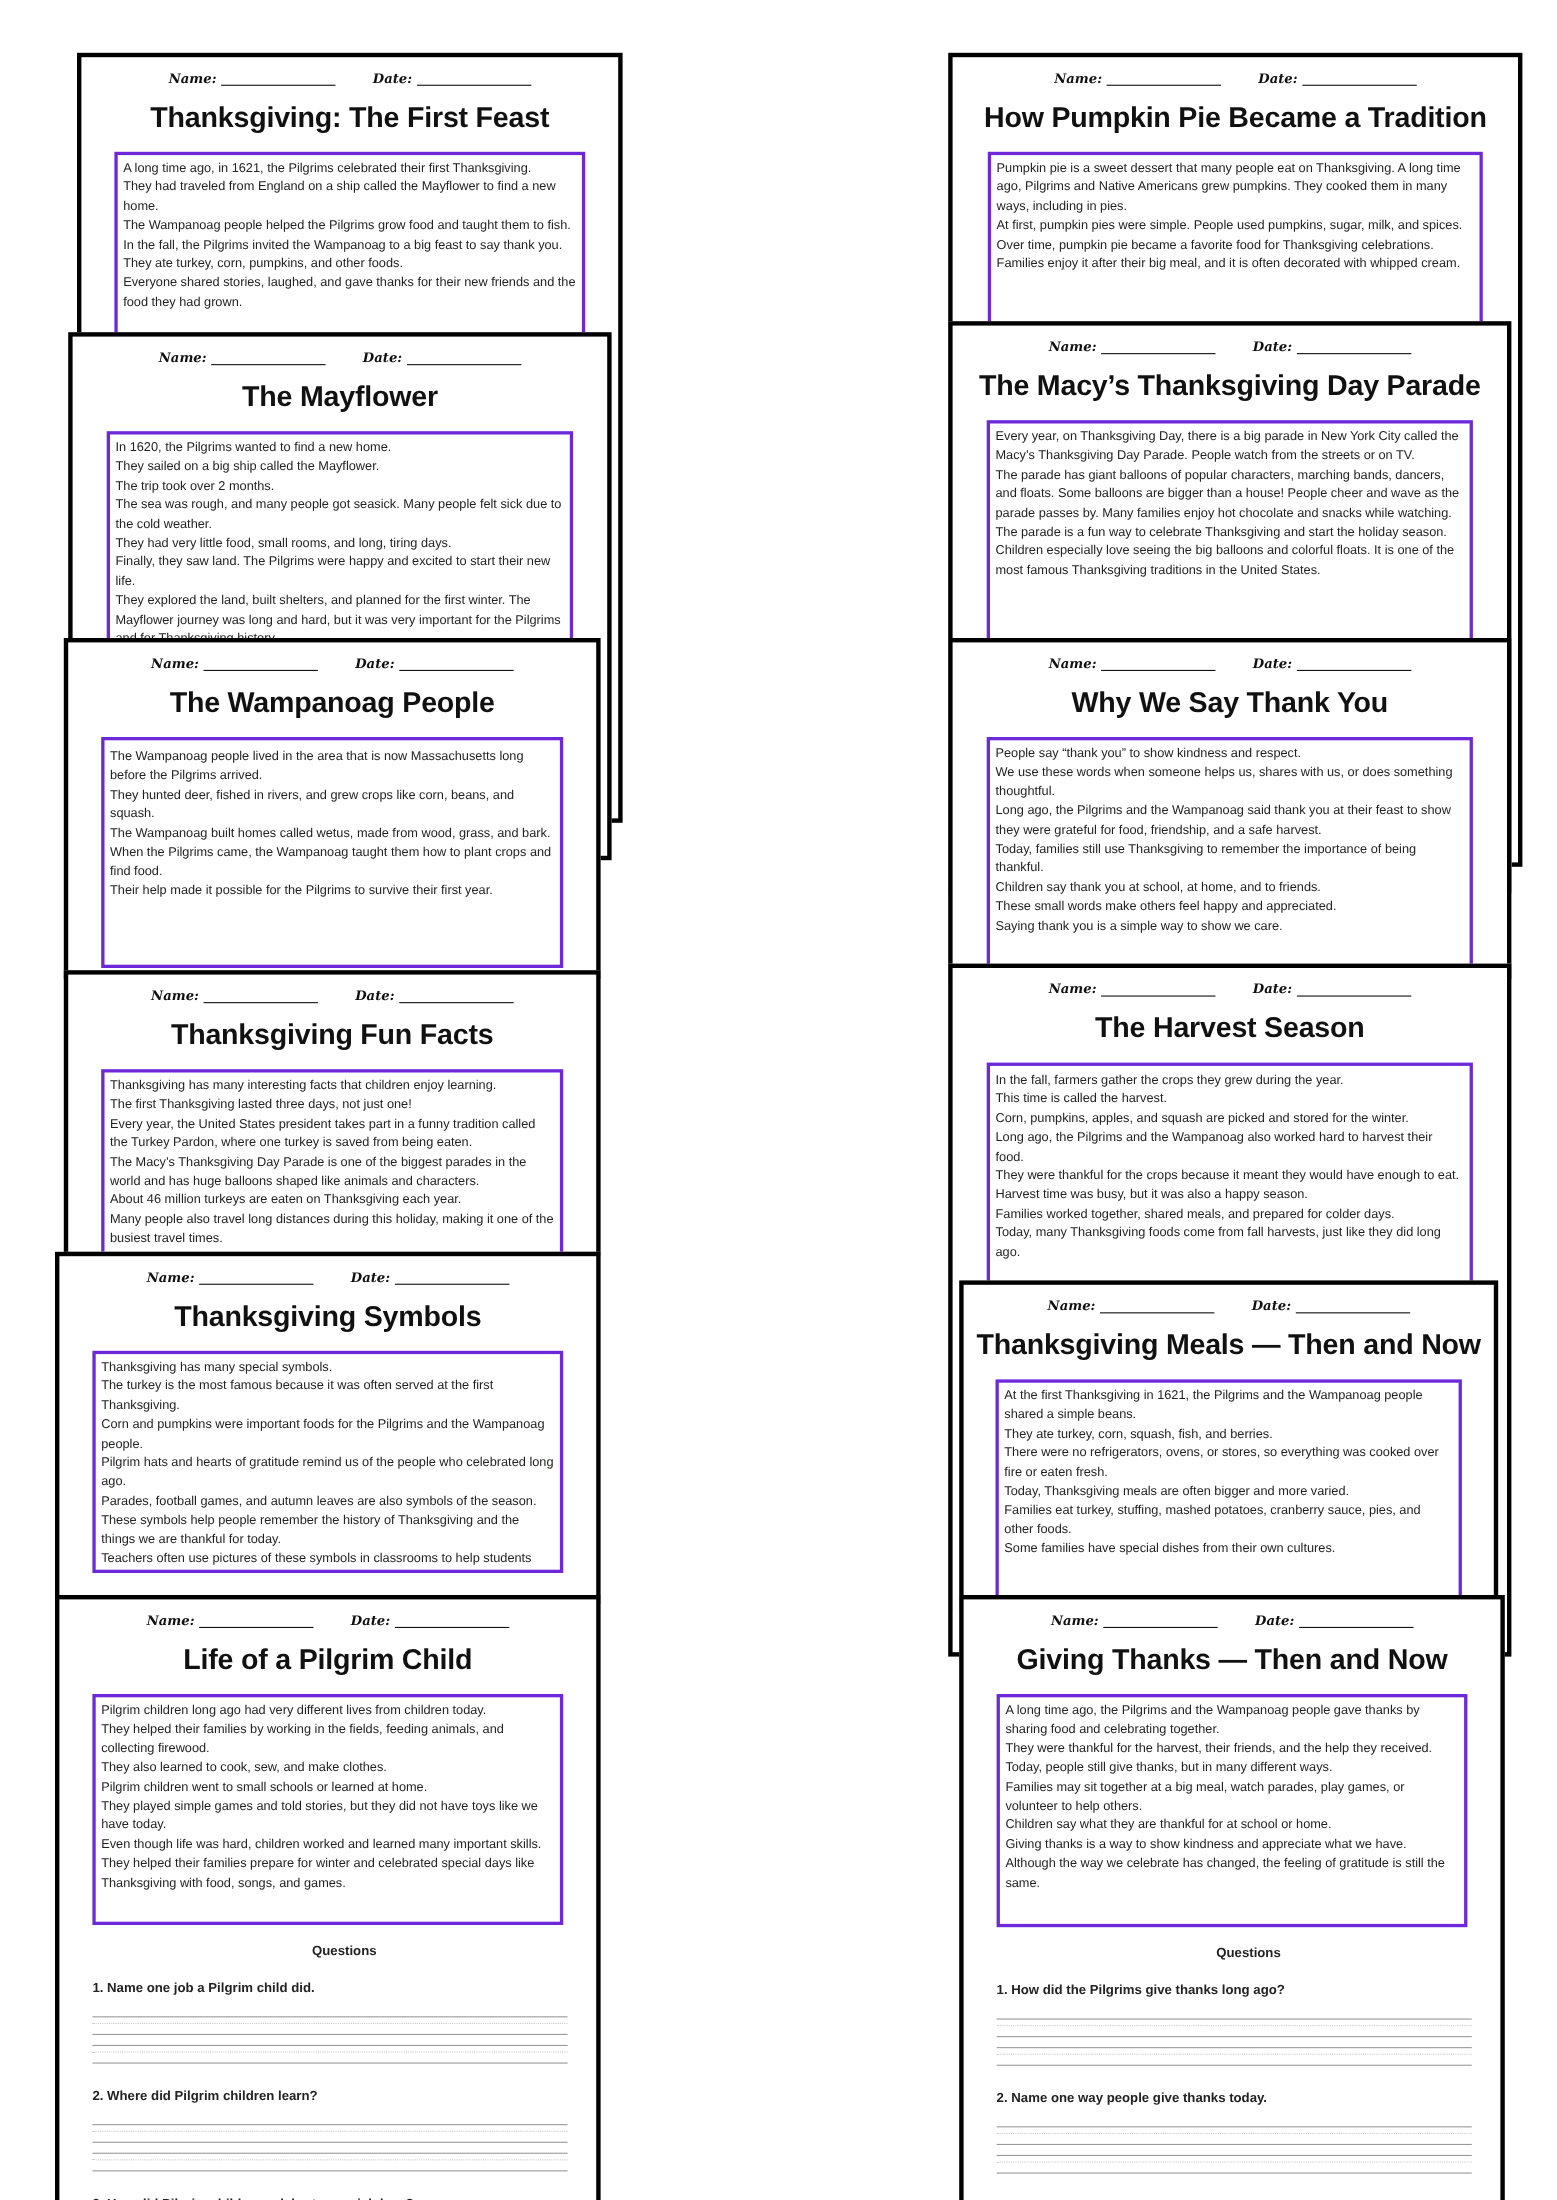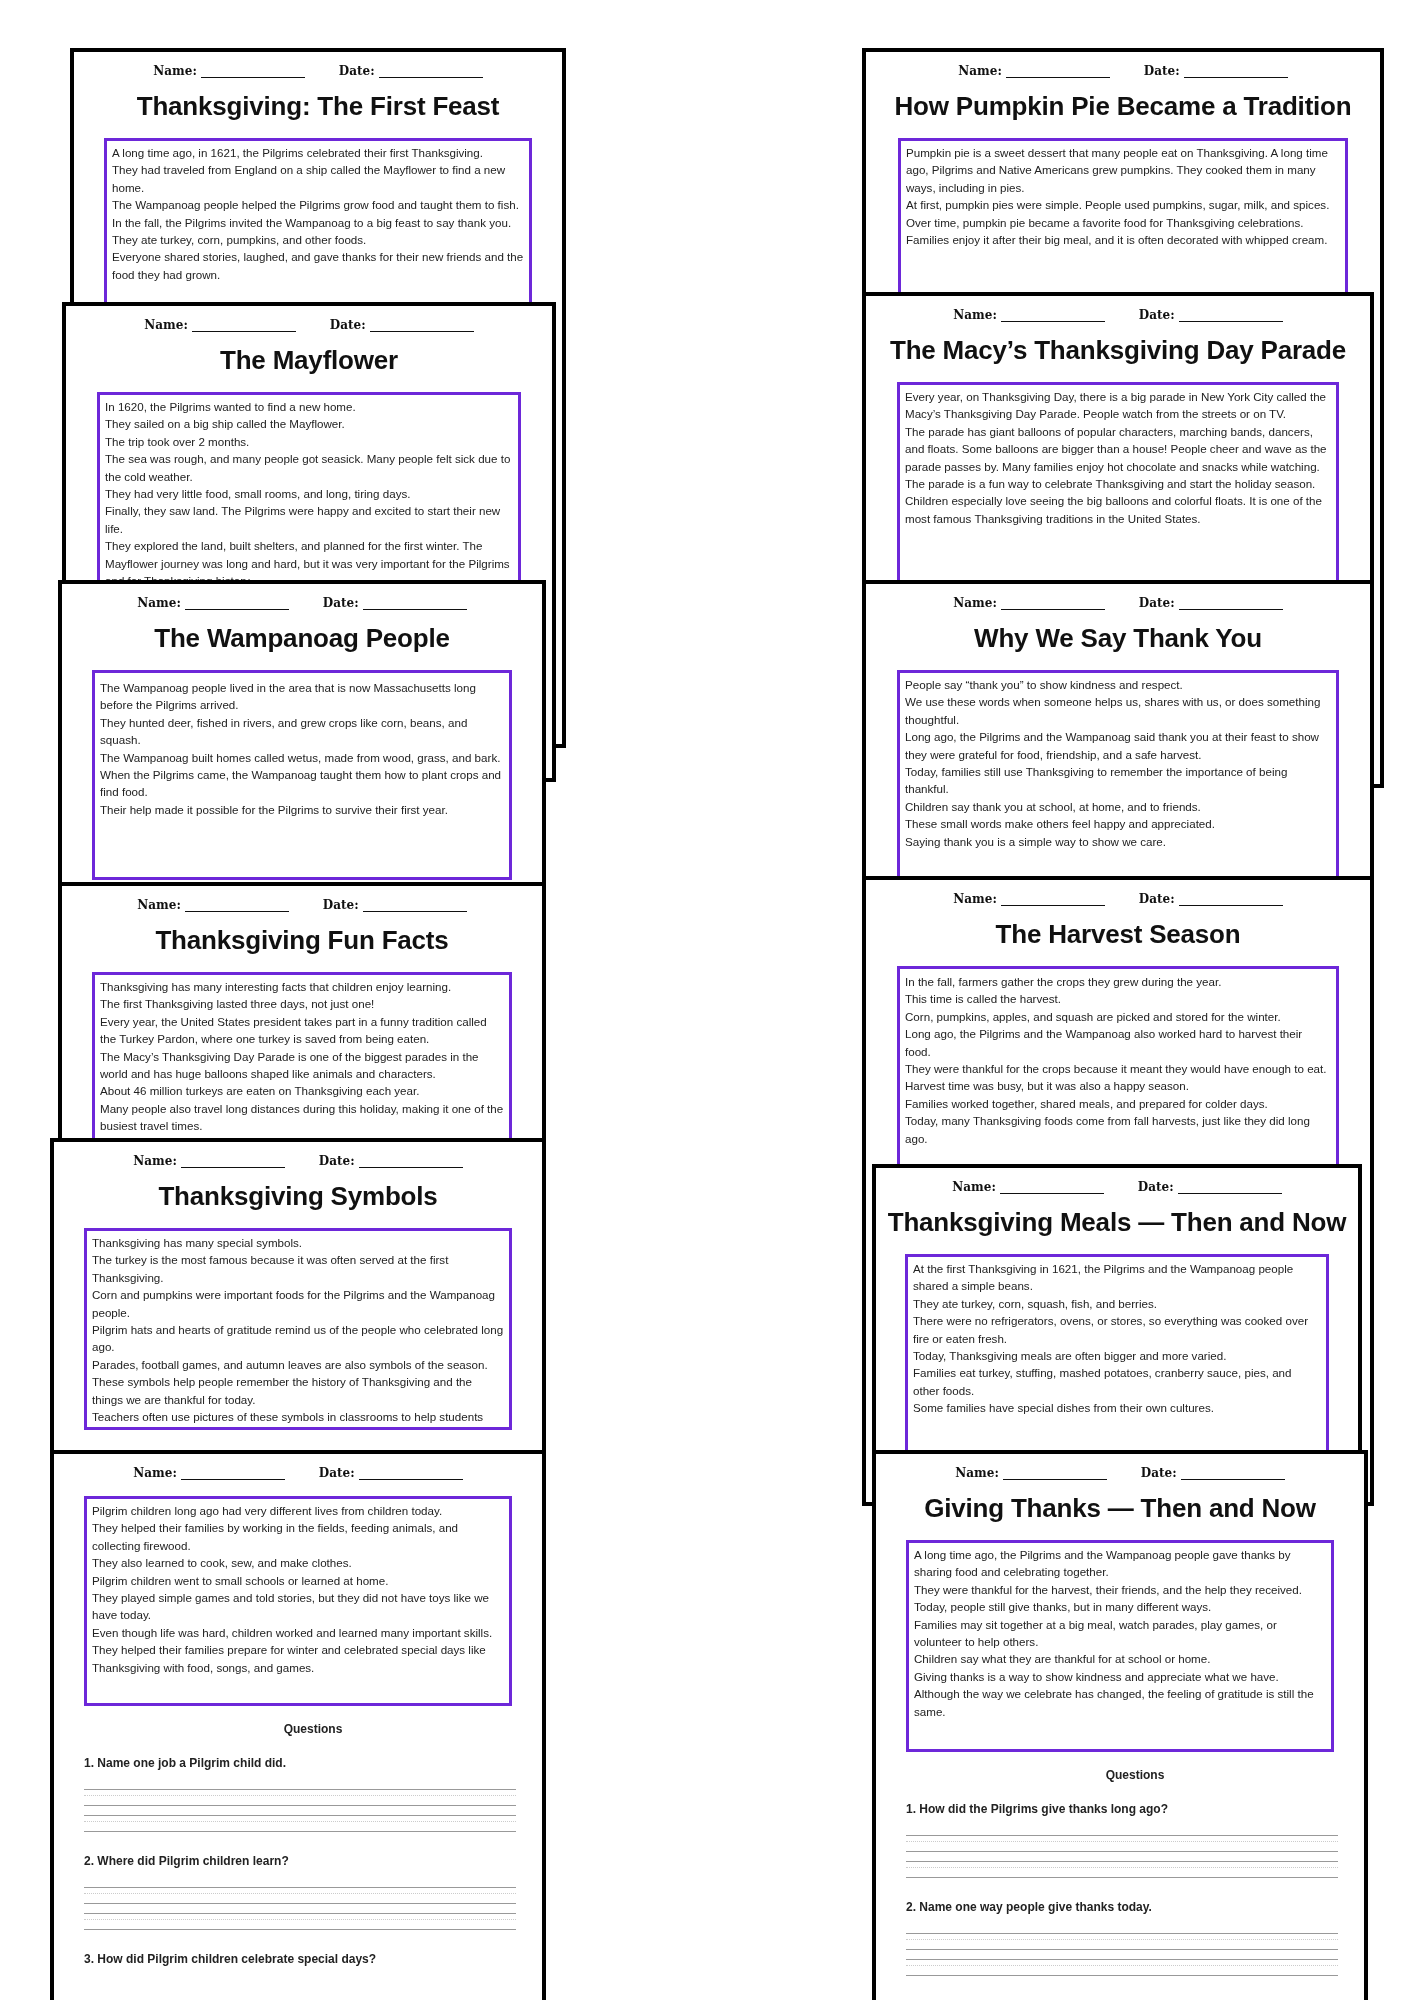--- a/index.html
+++ b/index.html
@@ -8,21 +8,21 @@
     position: absolute;
     background: #ffffff;
     border: 4px solid #000;
     box-sizing: border-box;
     overflow: hidden;
   }
   .nd-row {
     display: flex; justify-content: center; gap: 34px;
     font-family: "DejaVu Serif", "Liberation Serif", serif;
     font-weight: bold; font-size: 12px; color: #111;
-    margin-top: 10px; height: 16px; align-items: flex-end;
+    margin-top: 10px; height: 16px; align-items: flex-end; font-style: italic;
   }
   .nd-row .blank { display: inline-block; width: 104px; border-bottom: 1px solid #111; margin-left: 4px; height: 12px; vertical-align: bottom; }
   .title {
     text-align: center; font-weight: bold; font-size: 26px; letter-spacing: -0.2px;
     margin: 12px 0 6px 0; white-space: nowrap; line-height: 32px;
     font-family: "Liberation Sans", "DejaVu Sans", sans-serif;
   }
   .textbox {
     margin: 16px auto; border: 3px solid #6d28d9; box-sizing: border-box;
     padding: 3px 5px; font-size: 11.6px; line-height: 17.4px; color: #222;
@@ -118,20 +118,21 @@
     <p>These symbols help people remember the history of Thanksgiving and the things we are thankful for today.</p>
     <p>Teachers often use pictures of these symbols in classrooms to help students learn about the holiday.</p>
   </div>
 </div>
 
 <div class="page" style="left:50px; top:1450px; width:496px; height:560px;">
   <div class="nd-row">
     <span><span>Name:</span><span class="blank"></span></span>
     <span><span>Date:</span><span class="blank"></span></span>
   </div>
+  <div class="title">Life of a Pilgrim Child</div>
   <div class="textbox" style="width:428px; height:210px;">
     <p>Pilgrim children long ago had very different lives from children today.</p>
     <p>They helped their families by working in the fields, feeding animals, and collecting firewood.</p>
     <p>They also learned to cook, sew, and make clothes.</p>
     <p>Pilgrim children went to small schools or learned at home.</p>
     <p>They played simple games and told stories, but they did not have toys like we have today.</p>
     <p>Even though life was hard, children worked and learned many important skills.</p>
     <p>They helped their families prepare for winter and celebrated special days like Thanksgiving with food, songs, and games.</p>
   </div>
   <div class="questions">

